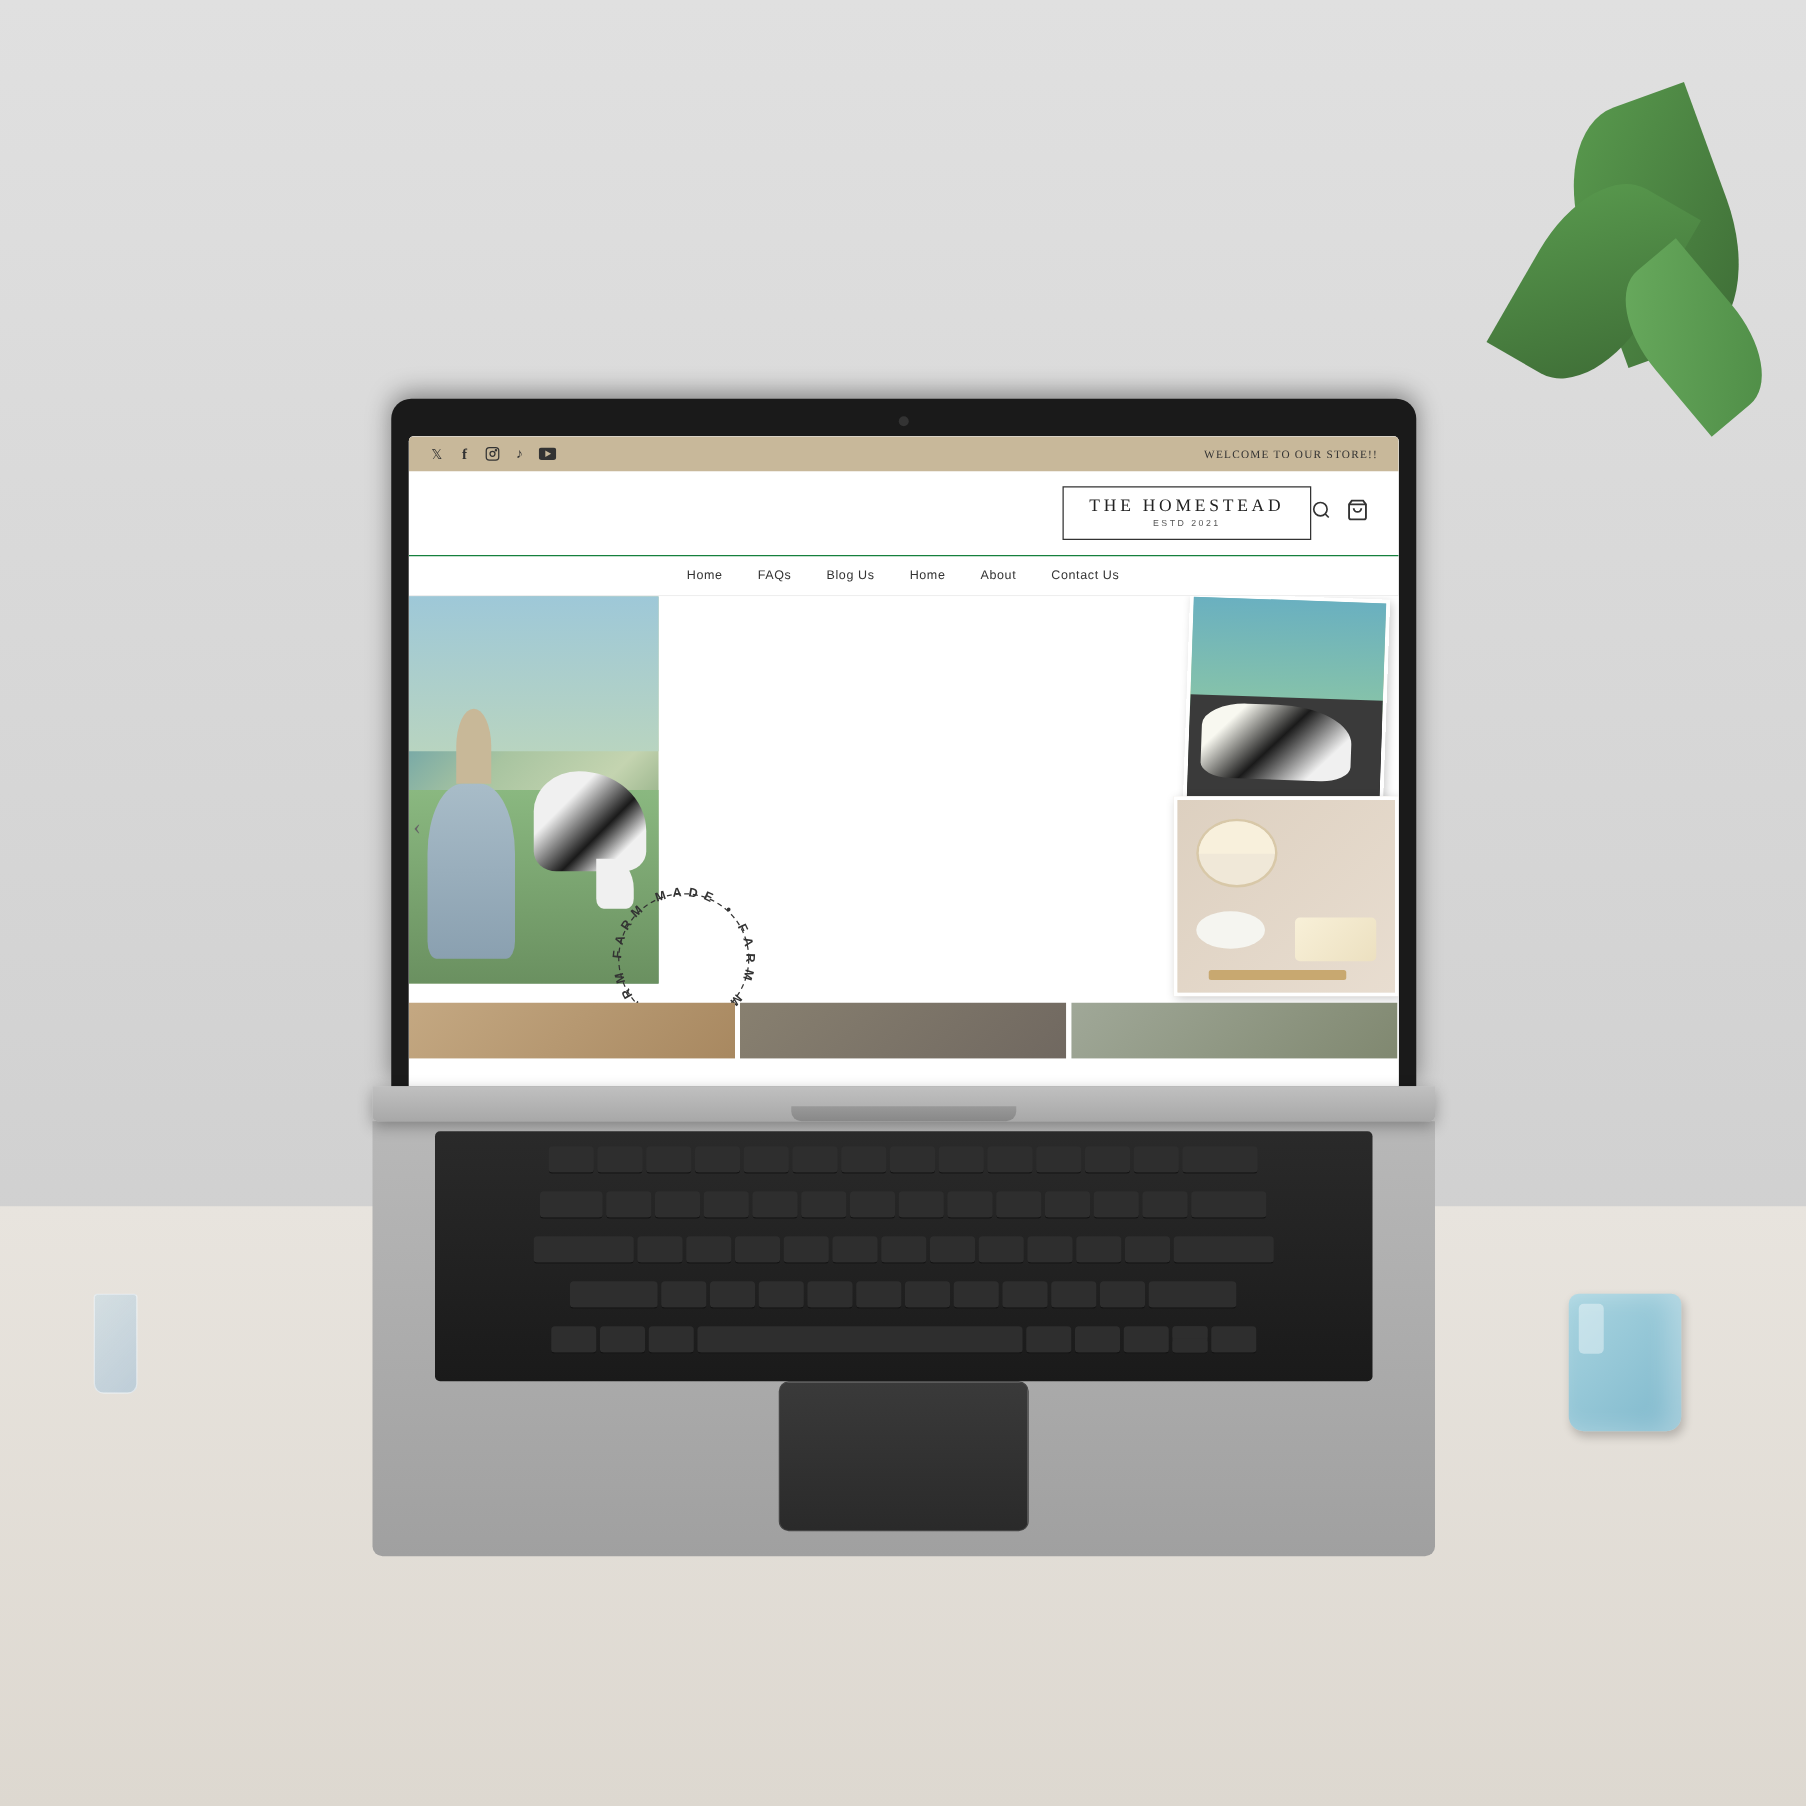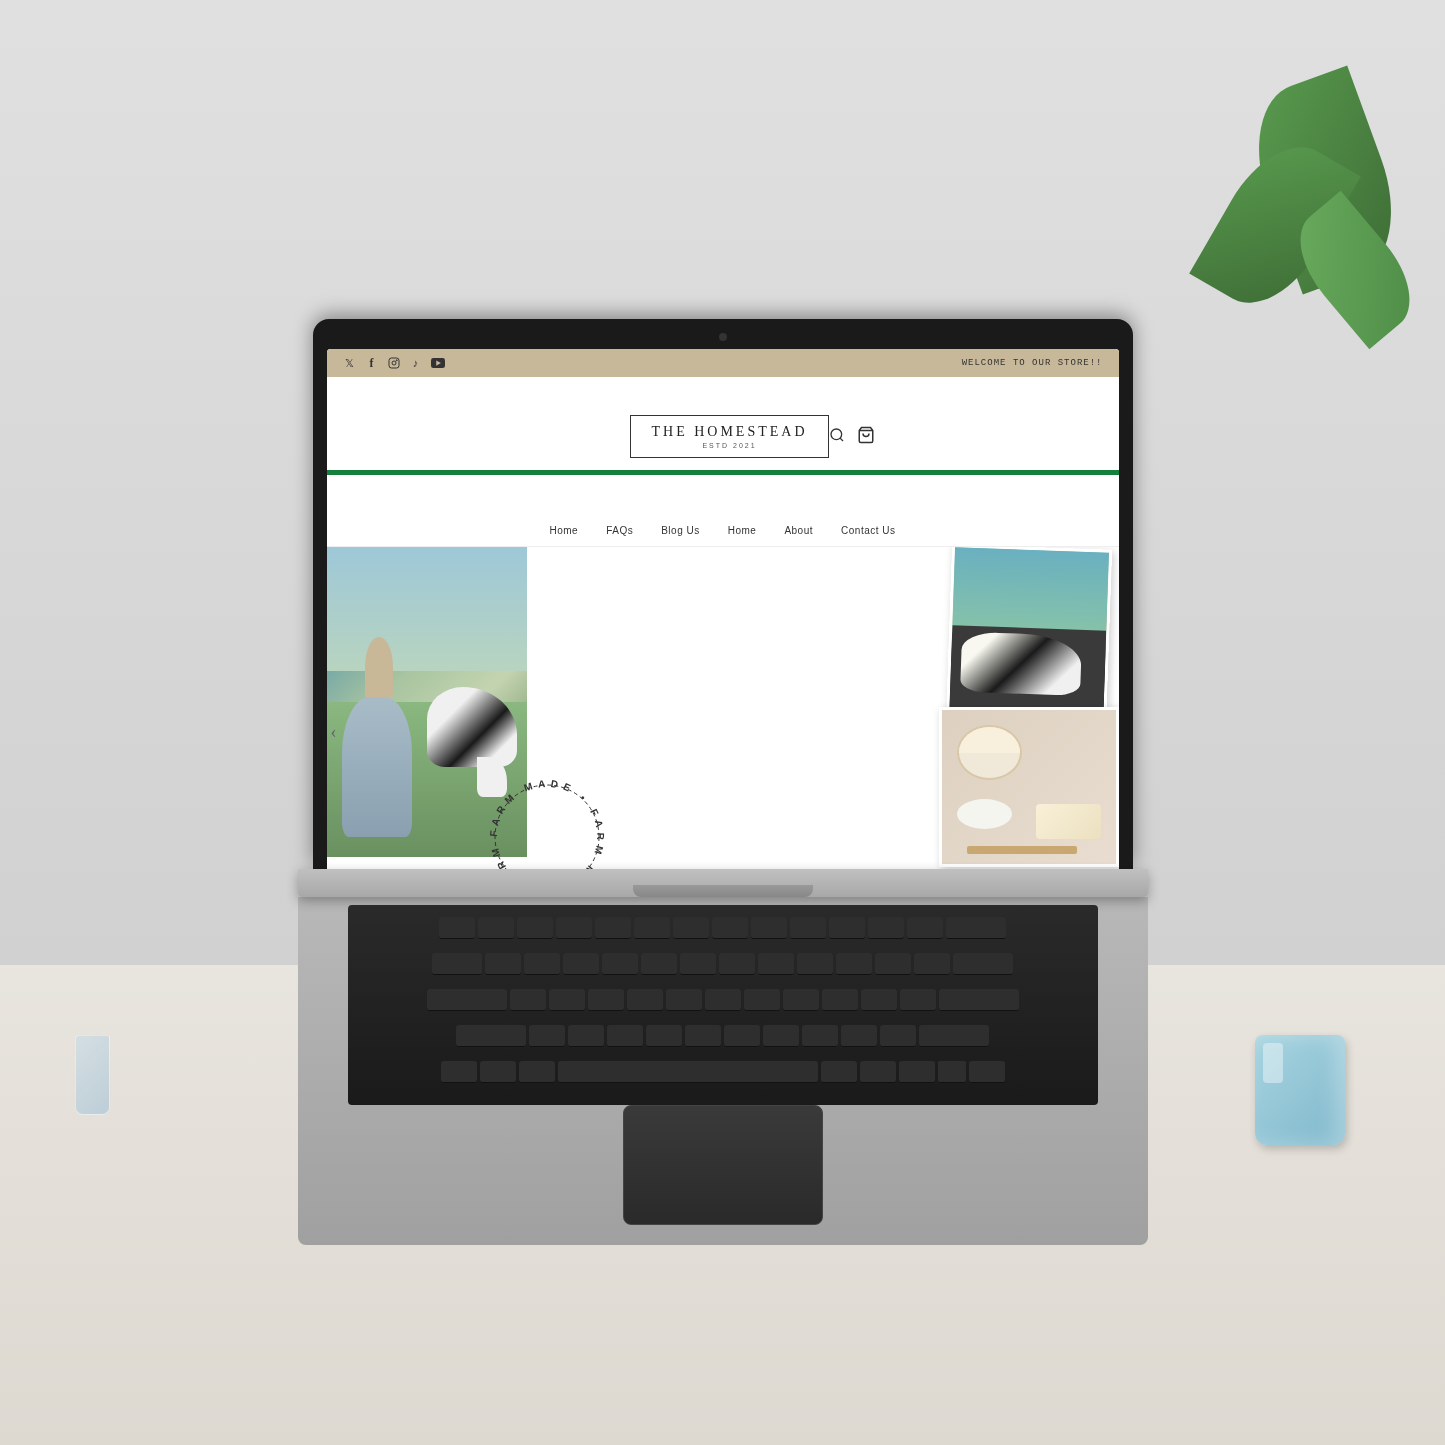--- a/index.html
+++ b/index.html
@@ -243,32 +243,31 @@
       font-size: 11px;
       display: flex;
       align-items: center;
       justify-content: center;
     }
 
     .welcome-text {
       font-size: 9px;
       letter-spacing: 1px;
       color: #333;
-      font-family: Liberation Mono, monospace;
+      font-family: Liberation Serif, serif;
       font-weight: 500;
     }
 
     
     .header {
       display: flex;
       align-items: center;
-      justify-content: center;
+      justify-content: flex-end;
       padding: 12px 24px;
-      border-bottom: 5px solid #15803d;
-      margin-top: 26px;
+      border-bottom: 1px solid #15803d;
     }
 
     .header-spacer {
       width: 60px;
     }
 
     .logo-box {
       border: 1.5px solid #333;
       padding: 8px 20px;
       text-align: center;
@@ -310,21 +309,20 @@
       padding: 10px 0;
       border-bottom: 1px solid #eee;
     }
 
     .nav-item {
       font-size: 10px;
       color: #333;
       font-family: Arial, sans-serif;
       cursor: pointer;
       letter-spacing: 0.5px;
-      margin-top: 40px;
     }
 
     
     .hero {
       position: relative;
       height: 370px;
       background: #fff;
       overflow: hidden;
     }
 

